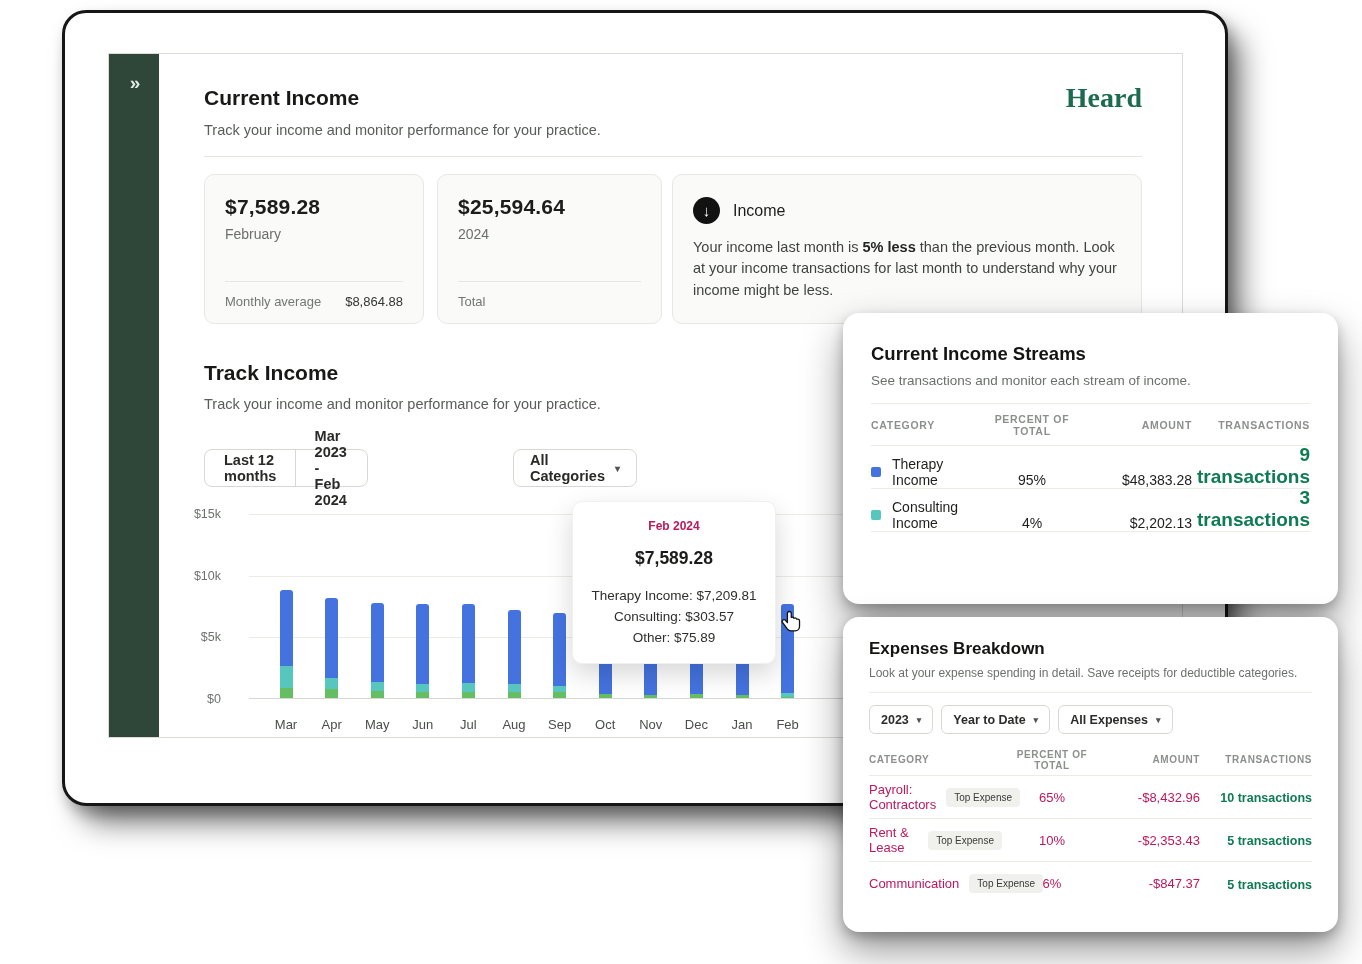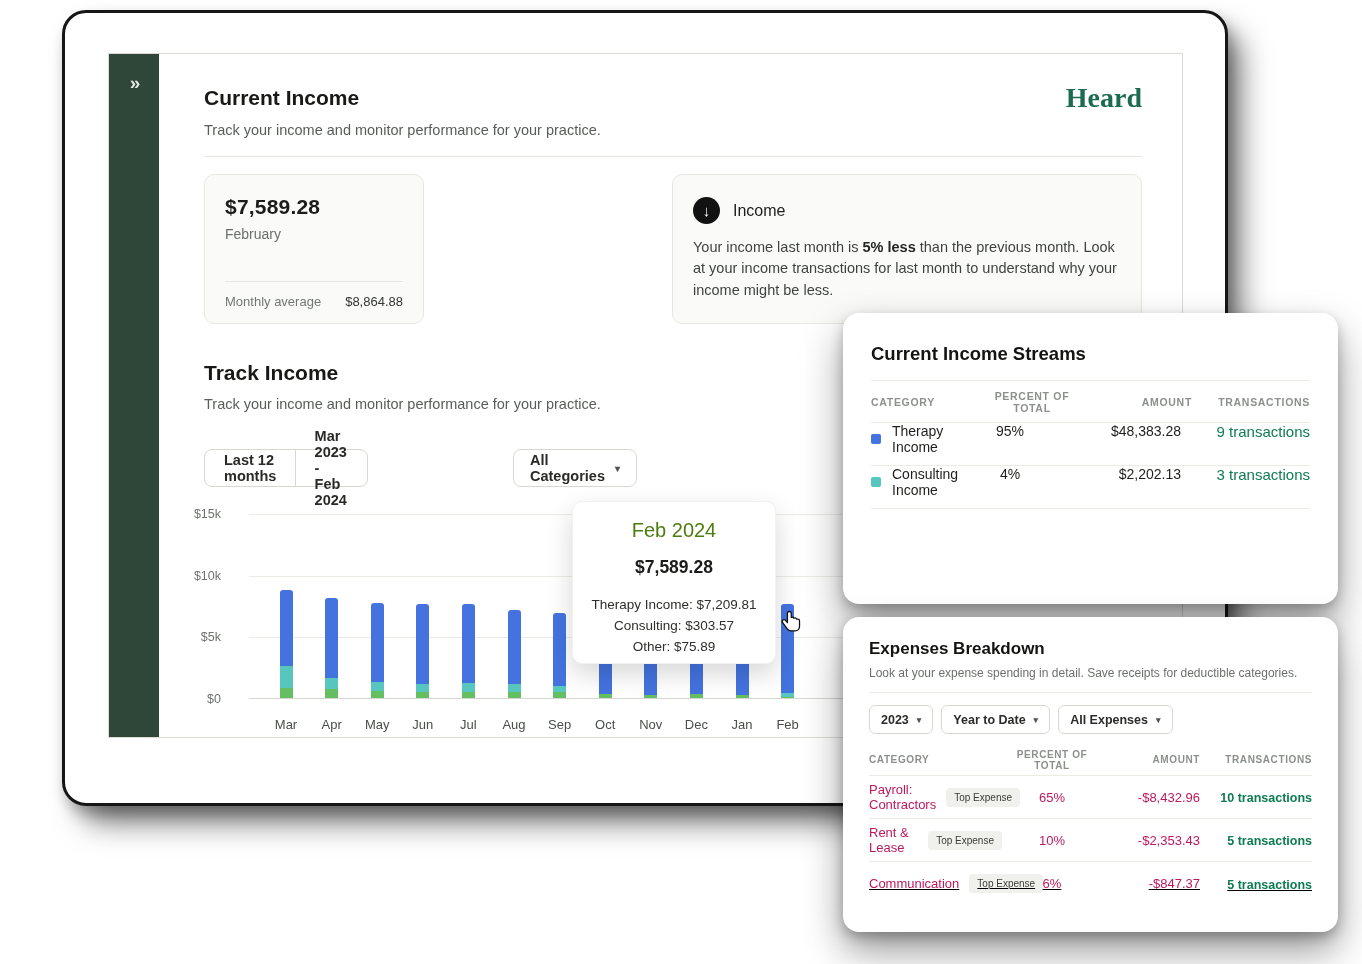--- a/index.html
+++ b/index.html
@@ -80,63 +80,63 @@
   .gridline.baseline { background:#D7D7D2; }
   .bar { position:absolute; bottom:1px; width:13px; display:flex; flex-direction:column-reverse; border-radius:3px 3px 0 0; overflow:hidden; cursor:pointer; }
   .x-tick { position:absolute; top:203px; transform:translateX(-50%); font-size:13px; color:#4A4E4A; }
 
   
   .tooltip {
     position:absolute; left:572px; top:501px; width:204px; height:163px;
     background:#ffffff; border:1px solid #F1F1EE; border-radius:10px;
     box-shadow:0 10px 26px rgba(0,0,0,0.16); z-index:3; text-align:center; padding:17px 10px;
   }
-  .tt-title { font-size:20px; font-weight:400; color:#4d7c0f; }
+  .tt-title { font-size:12px; font-weight:700; color:#be185d; }
   .tt-total { margin-top:15px; font-size:17.5px; font-weight:600; color:#1B1B19; }
   .tt-lines { margin-top:16px; font-size:13.5px; color:#2E2E2C; line-height:21px; }
 
   .cursor { position:absolute; left:781px; top:610px; z-index:7; }
 
   
   .overlay-card { position:absolute; background:#ffffff; border-radius:16px; }
   .streams-card {
     left:843px; top:313px; width:495px; height:291px; z-index:4; padding:30px 28px 0;
     box-shadow:0 20px 40px rgba(0,0,0,0.40), 0 5px 12px rgba(0,0,0,0.22);
   }
   .oc-title { font-size:18.5px; font-weight:700; color:#141412; }
   .oc-sub { margin-top:8px; font-size:13.5px; color:#6C706C; }
   .oc-divider { margin-top:15px; border-top:1px solid #ECECE7; }
 
   .thead { display:flex; align-items:center; height:42px; font-size:10.5px; letter-spacing:0.7px; color:#8C908C; font-weight:700; border-bottom:1px solid #ECECE7; }
-  .trow  { display:flex; align-items:flex-start; height:43px; border-bottom:1px solid #ECECE7;gap:11px; }
+  .trow  { display:flex; align-items:flex-end; height:43px; border-bottom:1px solid #ECECE7; }
   .trow.last { border-bottom:none; }
   .col-cat { flex:1; display:flex; align-items:center; gap:11px; min-width:0; }
   .col-pct { width:110px; text-align:center; }
   .col-amt { width:105px; text-align:right; }
   .col-txn { width:118px; text-align:right; }
   .swatch { width:10px; height:10px; border-radius:2px; flex:0 0 10px; }
   .cell-text { font-size:14px; color:#1F1F1D; }
-  .txn-link { font-size:15px; font-weight:400; cursor:pointer; }
+  .txn-link { font-size:19px; font-weight:700; cursor:pointer; }
 
   .expenses-card {
     left:843px; top:617px; width:495px; height:315px; z-index:5; padding:22px 26px 0;
     box-shadow:0 18px 38px rgba(0,0,0,0.42), 0 5px 12px rgba(0,0,0,0.24);
   }
   .ec-title { font-size:17px; font-weight:700; color:#141412; }
   .ec-sub { margin-top:7px; font-size:12px; color:#6C706C; }
   .ec-divider { margin-top:12px; border-top:1px solid #ECECE7; }
   .chips { display:flex; gap:8px; margin-top:12px; }
   .chip {
     display:flex; align-items:center; gap:8px; height:29px; padding:0 11px;
     border:1px solid #D8D8D3; border-radius:6px; font-size:12.5px; font-weight:600; color:#2C2C2A; cursor:pointer; background:#fff;
   }
   .chip .chev { font-size:9px; }
   .ec-thead { display:flex; align-items:center; height:32px; margin-top:10px; font-size:10px; letter-spacing:0.6px; color:#8C908C; font-weight:700; border-bottom:1px solid #ECECE7; }
   .ec-row { display:flex; align-items:center; height:43px; border-bottom:1px solid #ECECE7; }
-  .ec-row.last { border-bottom:none;text-decoration:underline; }
+  .ec-row.last { border-bottom:none; }
   .ec-cat { flex:1; display:flex; align-items:center; min-width:0; }
   .ec-pct { width:100px; text-align:center; }
   .ec-amt { width:98px; text-align:right; }
   .ec-txn { width:112px; text-align:right; }
   .ec-cell { font-size:13px; color:#be185d; }
   .ec-link { font-size:12.5px; font-weight:600; cursor:pointer; }
   .badge { background:#F0F0EC; color:#3A3A37; font-size:10px; padding:4px 8px; border-radius:4px; margin-left:10px; white-space:nowrap; }
 </style>
 </head>
 <body>
@@ -163,20 +163,30 @@
           <div class="stat-period">February</div>
           <div class="card-footer">
             <div class="rule"></div>
             <div class="footer-row">
               <span class="footer-label" style="color:#737773;">Monthly average</span>
               <span class="footer-value" style="color:#333632;">$8,864.88</span>
             </div>
           </div>
         </div>
 
+        <div class="card card-year">
+          <div class="stat-value">$25,594.64</div>
+          <div class="stat-period">2024</div>
+          <div class="card-footer">
+            <div class="rule"></div>
+            <div class="footer-row">
+              <span class="footer-label" style="color:#737773;">Total</span>
+            </div>
+          </div>
+        </div>
 
         <div class="card card-insight">
           <div class="insight-head">
             <div class="icon-circle">↓</div>
             <div class="insight-title">Income</div>
           </div>
           <div class="insight-text">
             <span>Your income last month is </span><b>5% less</b><span> than the previous month. Look at your income transactions for last month to understand why your income might be less.</span>
           </div>
         </div>
@@ -298,20 +308,21 @@
   </div>
 
   <div class="cursor">
     <svg width="22" height="25" viewBox="0 0 24 27">
       <path d="M9 1.5c-1.1 0-2 .9-2 2v10.2l-2.1-2.6c-.7-.9-2-1-2.8-.3-.8.7-1 1.9-.3 2.8l5.2 7.1c.9 1.2 2.3 1.9 3.8 1.9h4.7c2.6 0 4.7-2.1 4.7-4.7v-6.4c0-1-.8-1.8-1.8-1.8h-.4c-.3 0-.6.1-.9.2-.2-.8-.9-1.4-1.8-1.4-.5 0-.9.2-1.2.4-.3-.7-1-1.2-1.8-1.2-.4 0-.8.1-1.1.3V3.5c0-1.1-.9-2-2.2-2z" fill="#ffffff" stroke="#111111" stroke-width="1.4" stroke-linejoin="round"></path>
     </svg>
   </div>
 
   <div class="overlay-card streams-card">
     <div class="oc-title">Current Income Streams</div>
+    <div class="oc-sub">See transactions and monitor each stream of income.</div>
     <div class="oc-divider"></div>
 
     <div class="thead">
       <div class="col-cat">CATEGORY</div>
       <div class="col-pct">PERCENT OF TOTAL</div>
       <div class="col-amt">AMOUNT</div>
       <div class="col-txn">TRANSACTIONS</div>
     </div>
 
     <div class="trow">

